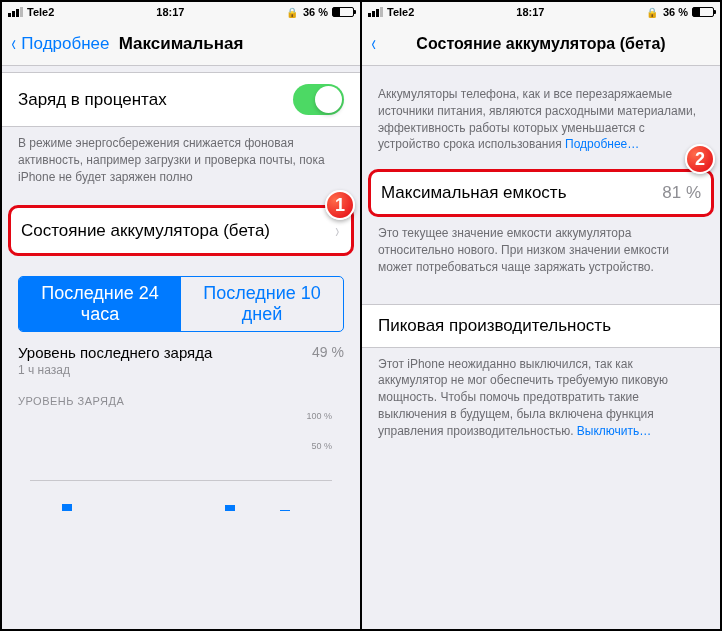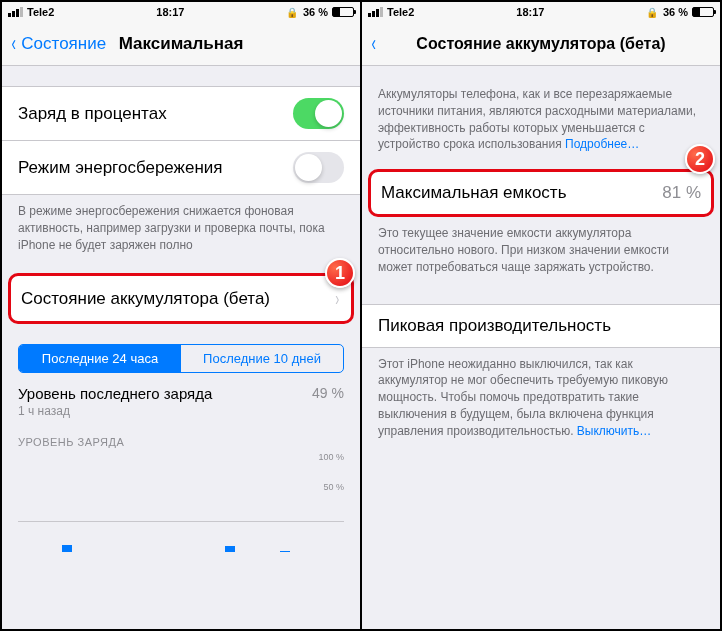--- a/index.html
+++ b/index.html
@@ -14,46 +14,46 @@
 .batt{width:22px;height:10px;border:1px solid #000;border-radius:2px;position:relative}
 .batt::after{content:'';position:absolute;right:-3px;top:2px;width:2px;height:4px;background:#000;border-radius:0 1px 1px 0}
 .batt-fill{height:100%;width:36%;background:#000}
 .nav{height:44px;background:#f7f7f7;border-bottom:1px solid #c8c7cc;display:flex;align-items:center;position:relative}
 .back{display:flex;align-items:center;color:#007aff;font-size:17px;padding-left:8px;gap:4px}
 .chev{font-size:22px;font-weight:300;transform:scaleX(0.6)}
 .title{position:absolute;left:50%;transform:translateX(-50%);font-size:17px;font-weight:600;color:#000;white-space:nowrap}
 .title.small{font-size:16px}
 .content{flex:1;overflow-y:auto;background:#efeff4}
 .group{margin-top:35px}
-.group.first{margin-top:20px}
+.group.first{margin-top:6px}
 .row{background:#fff;padding:11px 16px;display:flex;align-items:center;justify-content:space-between;border-bottom:1px solid #c8c7cc;font-size:17px;min-height:44px}
 .row:first-child{border-top:1px solid #c8c7cc}
 .row-label{color:#000}
 .row-value{color:#8e8e93}
 .toggle{width:51px;height:31px;border-radius:16px;position:relative;transition:.2s}
 .toggle.on{background:#4cd964}
 .toggle.off{background:#e5e5ea}
 .toggle::after{content:'';position:absolute;width:27px;height:27px;background:#fff;border-radius:50%;top:2px;box-shadow:0 2px 4px rgba(0,0,0,.2)}
 .toggle.on::after{right:2px}
 .toggle.off::after{left:2px}
 .footer{padding:8px 16px;font-size:12px;color:#6d6d72;line-height:1.4}
 .footer .link{color:#007aff}
 .highlight{background:#fff;border:3px solid #e30613;border-radius:10px;margin:0 6px;padding:11px 10px;display:flex;align-items:center;justify-content:space-between;font-size:17px;position:relative;min-height:44px}
 .badge{position:absolute;width:30px;height:30px;border-radius:50%;background:radial-gradient(circle at 30% 30%,#ff6b4a,#e30613);color:#fff;font-size:18px;font-weight:700;display:flex;align-items:center;justify-content:center;border:2px solid #fff;box-shadow:0 2px 4px rgba(0,0,0,.3)}
 .badge1{top:-18px;right:-4px}
 .badge2{top:-28px;right:-4px}
-.seg{display:flex;margin:20px 16px 12px;border:1px solid #007aff;border-radius:5px;overflow:hidden;font-size:13px}
+.seg{display:flex;margin:20px 16px 12px;border:1px solid #007aff;border-radius:5px;overflow:hidden;font-size:18px}
 .seg-item{flex:1;text-align:center;padding:6px;color:#007aff}
 .seg-item.active{background:#007aff;color:#fff}
 .section-title{padding:0 16px;font-size:15px;color:#000}
 .section-sub{padding:2px 16px;font-size:12px;color:#8e8e93}
 .section-value{color:#8e8e93;font-size:14px}
 .level-row{display:flex;justify-content:space-between;align-items:flex-start;padding:0 16px}
 .chart-label{font-size:11px;color:#8e8e93;padding:16px 16px 4px;letter-spacing:.5px}
-.chart{height:70px;margin:0 16px;position:relative;border-bottom:1px solid #c8c7cc}
+.chart{height:70px;margin:0 28px;position:relative;border-bottom:1px solid #c8c7cc}
 .chart-grid{position:absolute;right:0;top:0;bottom:0;display:flex;flex-direction:column;justify-content:space-between;font-size:9px;color:#8e8e93;text-align:right}
 .bars{position:absolute;left:0;right:35px;bottom:0;height:100%;display:flex;align-items:flex-end;gap:1px}
 .bar{flex:1;display:flex;flex-direction:column;justify-content:flex-end}
 .bar-top{background:#a8e6a8}
 .bar-bot{background:#4cd964}
 .act-label{font-size:11px;color:#8e8e93;padding:12px 16px 4px;letter-spacing:.5px;display:flex;justify-content:space-between}
 .act-chart{height:30px;margin:0 16px;display:flex;align-items:flex-end;gap:1px;position:relative}
 .act-bar{flex:1;background:#007aff}
 .chev-r{color:#c7c7cc;font-size:20px;transform:scaleX(0.6)}
 </style>
@@ -77,34 +77,30 @@
       <span>36 %</span>
       <div class="batt">
           <div class="batt-fill"></div>
         </div>
     </div>
   </div>
 
   <div class="nav">
     <div class="back">
       <span class="chev">‹</span>
-      <span>Состояние</span>
+      <span>Подробнее</span>
     </div>
     <div class="title">Максимальная</div>
   </div>
 
   <div class="content">
     <div class="group first">
       <div class="row">
         <span class="row-label">Заряд в процентах</span>
         <div class="toggle on"></div>
-      </div>
-      <div class="row">
-        <span class="row-label">Режим энергосбережения</span>
-        <div class="toggle off"></div>
       </div>
     </div>
     <div class="footer">В режиме энергосбережения снижается фоновая активность, например загрузки и проверка почты, пока iPhone не будет заряжен полно</div>
 
     <div style="margin-top:12px">
       <div class="highlight">
         <span>Состояние аккумулятора (бета)</span>
         <span class="chev-r">›</span>
         <div class="badge badge1">1</div>
       </div>

